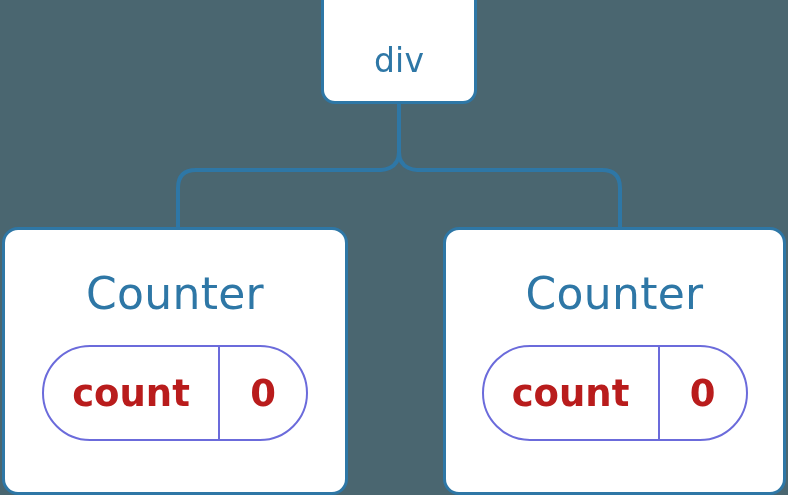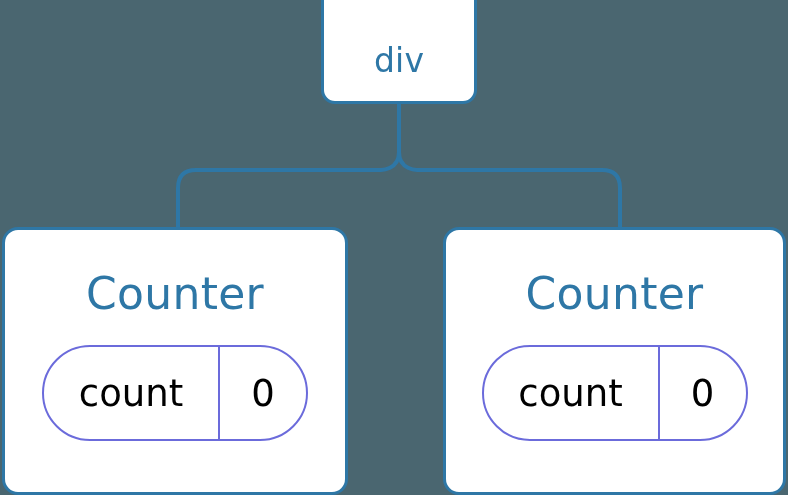--- a/index.html
+++ b/index.html
@@ -94,23 +94,24 @@
     align-items: stretch;
     background: transparent;
   }
   .pill-key,
   .pill-value {
     display: flex;
     align-items: center;
     justify-content: center;
     font-size: 37px;
     line-height: 1;
-    color: #000000;
+    color: #b91c1c;
     box-sizing: border-box;
     white-space: nowrap;
+    font-weight: bold;
   }
   .pill-key {
     flex: 0 0 176px;
     border-right: 2px solid #6b6bdb;
   }
   .pill-value {
     flex: 1 1 auto;
   }
 </style>
 </head>

